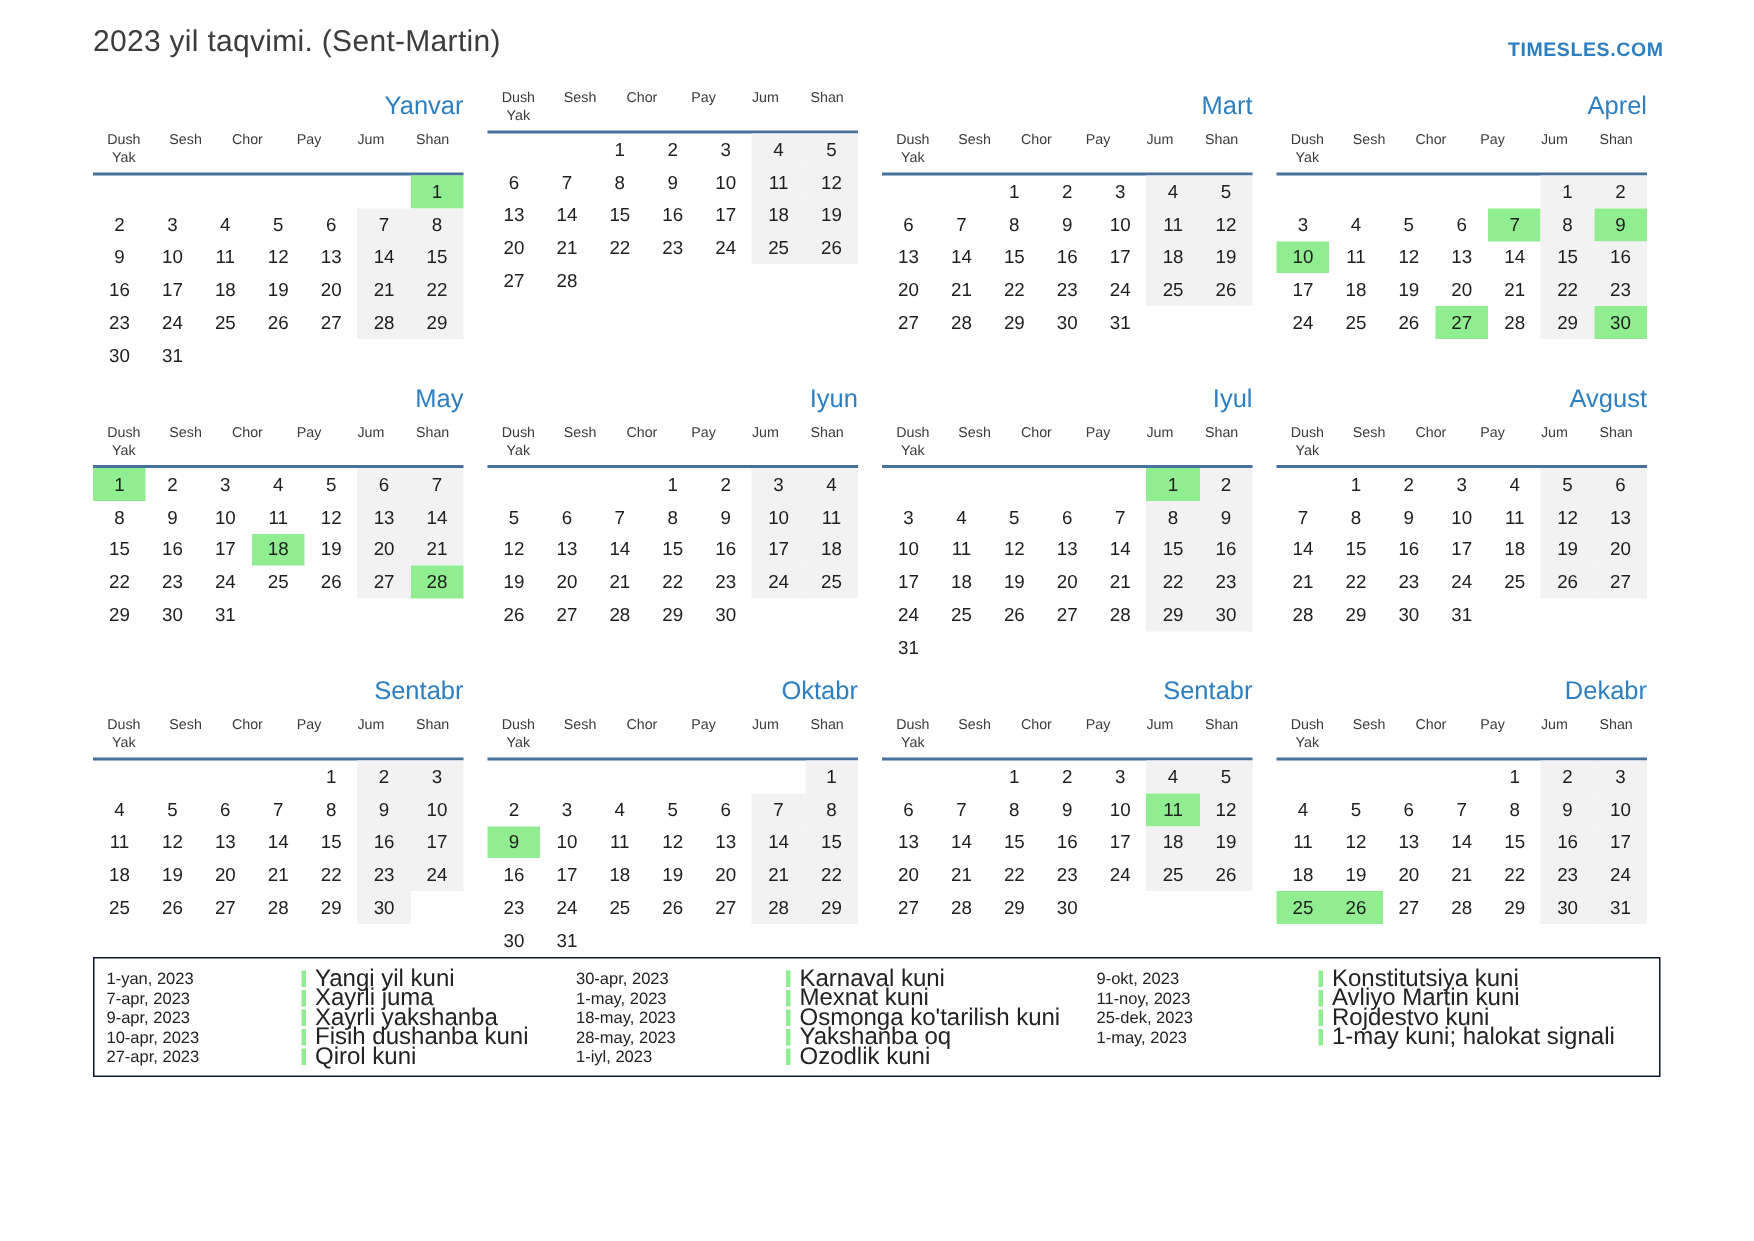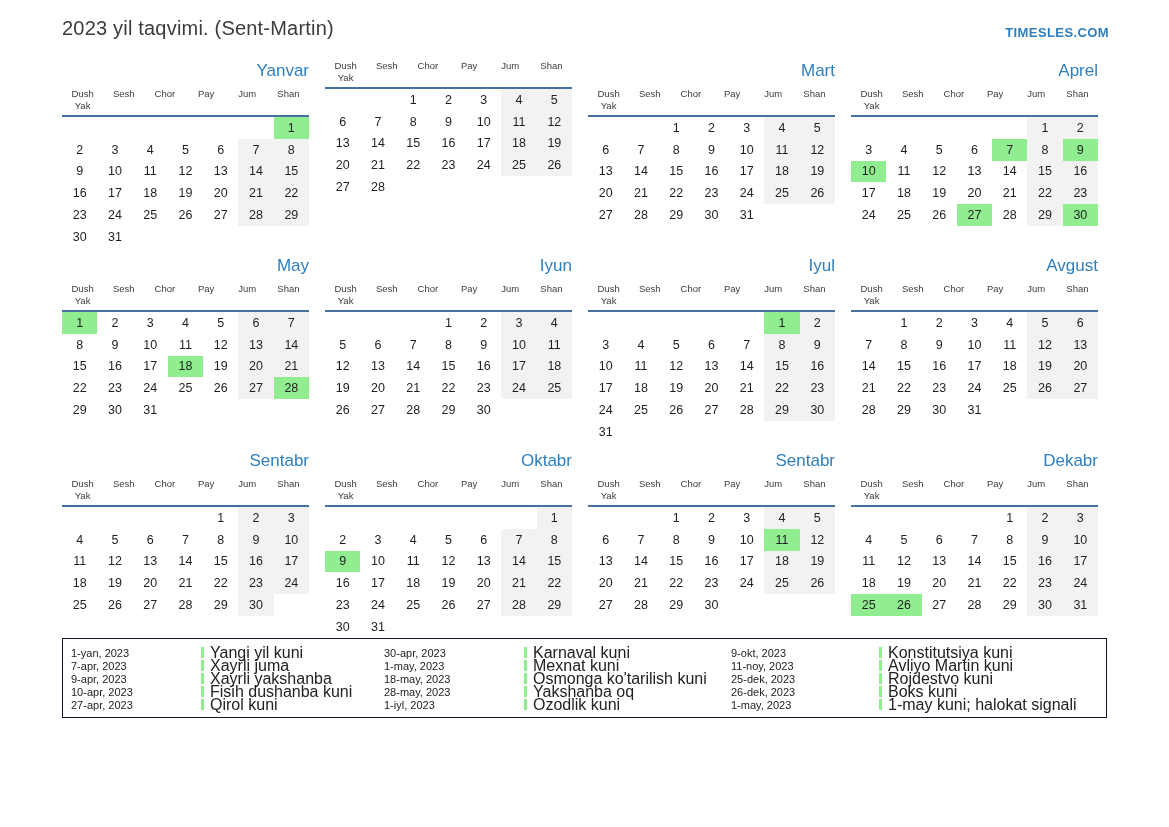--- a/index.html
+++ b/index.html
@@ -822,23 +822,18 @@
         <span class="legend-date">11-noy, 2023</span>
         <span class="tick"></span>
         <span class="legend-label">Avliyo Martin kuni</span>
       </div>
       <div class="legend-row">
         <span class="legend-date">25-dek, 2023</span>
         <span class="tick"></span>
         <span class="legend-label">Rojdestvo kuni</span>
       </div>
       <div class="legend-row">
-        <span class="legend-date">26-dek, 2023</span>
-        <span class="tick"></span>
-        <span class="legend-label">Boks kuni</span>
-      </div>
-      <div class="legend-row">
         <span class="legend-date">1-may, 2023</span>
         <span class="tick"></span>
         <span class="legend-label">1-may kuni; halokat signali</span>
       </div>
     </div>
   </div>
 
 </body></html>

